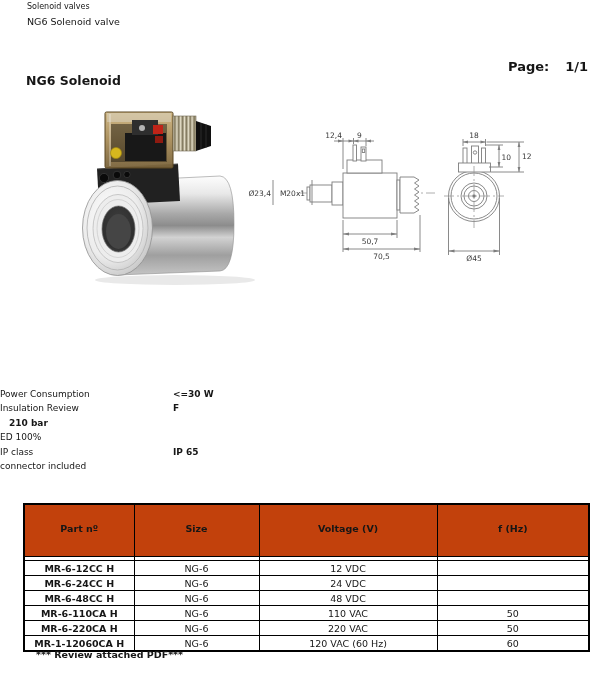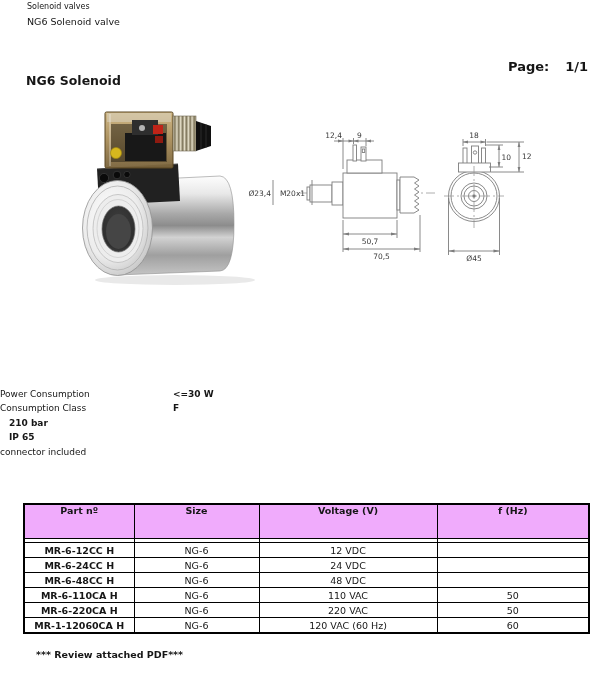--- a/index.html
+++ b/index.html
@@ -13,21 +13,21 @@
   .photo{left:80px;top:100px;}
   .drawing{left:230px;top:108px;}
   .specs{left:0;top:387px;width:400px;}
   .spec-row{display:flex;line-height:14.4px;font-size:9px;}
   .spec-label{width:164px;text-align:left;font-weight:normal;}
   .spec-value{margin-left:9px;font-weight:bold;}
   .tblwrap{left:23px;top:503px;}
   table{border-collapse:collapse;table-layout:fixed;width:565px;border:2px solid #000;}
   col.c0{width:110px}col.c1{width:125px}col.c2{width:178px}col.c3{width:152px}
   th,td{border:1px solid #000;font-size:9.5px;text-align:center;padding:0;overflow:hidden;}
-  th{background:#f0abfc;height:33px;vertical-align:top;padding-top:0;font-weight:bold;}
+  th{background:#c2410c;height:33px;vertical-align:top;padding-top:18px;font-weight:bold;}
   tr.spacer td{height:3px;}
   tbody td{height:14px;}
   td.part{font-weight:bold;}
   .footer{left:36px;top:649px;font-size:9.5px;font-weight:bold;}
   .dim{font-size:7.5px;fill:#3a3a3a;font-family:"DejaVu Sans","Liberation Sans",sans-serif;}
   .ln{stroke:#7d7d7d;stroke-width:0.9;fill:none;}
   .shape{stroke:#7d7d7d;stroke-width:0.9;fill:#ffffff;}
   .cl{stroke:#9a9a9a;stroke-width:0.8;stroke-dasharray:10 3 2 3;fill:none;}
   .arr{fill:#7d7d7d;stroke:none;}
 </style>
@@ -215,27 +215,32 @@
       <text class="dim" x="244" y="152.5" text-anchor="middle">Ø45</text>
     </g>
   </svg>
 
   <div class="abs specs">
     <div class="spec-row">
       <span class="spec-label">Power Consumption</span>
       <span class="spec-value">&lt;=30 W</span>
     </div>
     <div class="spec-row">
-      <span class="spec-label">Consumption Class</span>
+      <span class="spec-label">Insulation Review</span>
       <span class="spec-value">F</span>
     </div>
     <div class="spec-row">
       <span class="spec-value">210 bar</span>
     </div>
     <div class="spec-row">
+      <span class="spec-label">ED 100%</span>
+      <span class="spec-value"></span>
+    </div>
+    <div class="spec-row">
+      <span class="spec-label">IP class</span>
       <span class="spec-value">IP 65</span>
     </div>
     <div class="spec-row">
       <span class="spec-label">connector included</span>
       <span class="spec-value"></span>
     </div>
   </div>
 
   <div class="abs tblwrap">
     <table>

